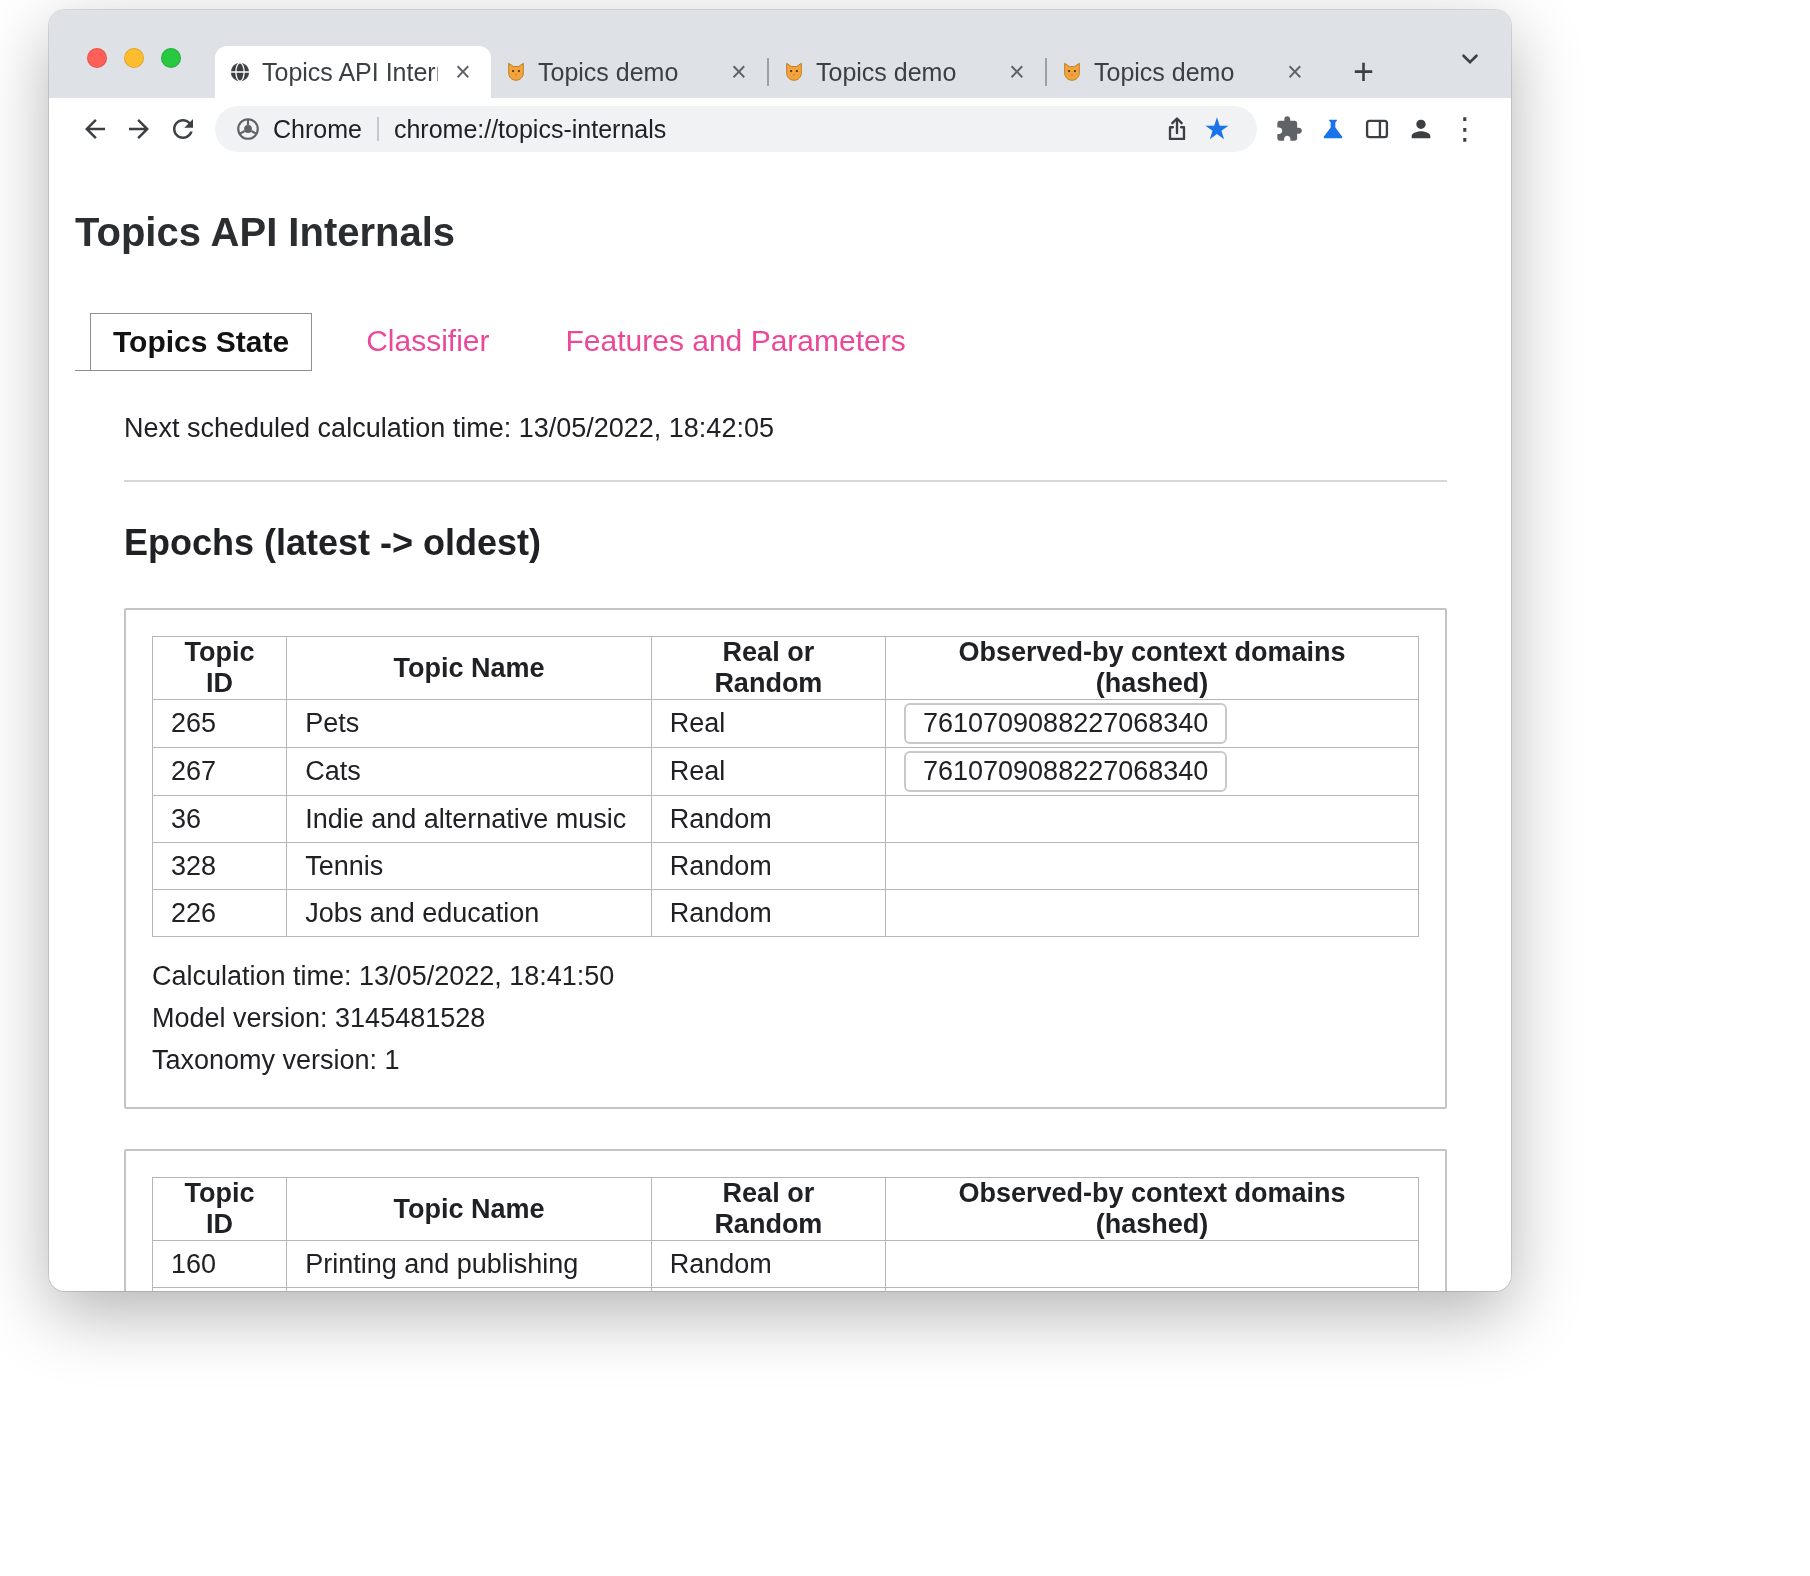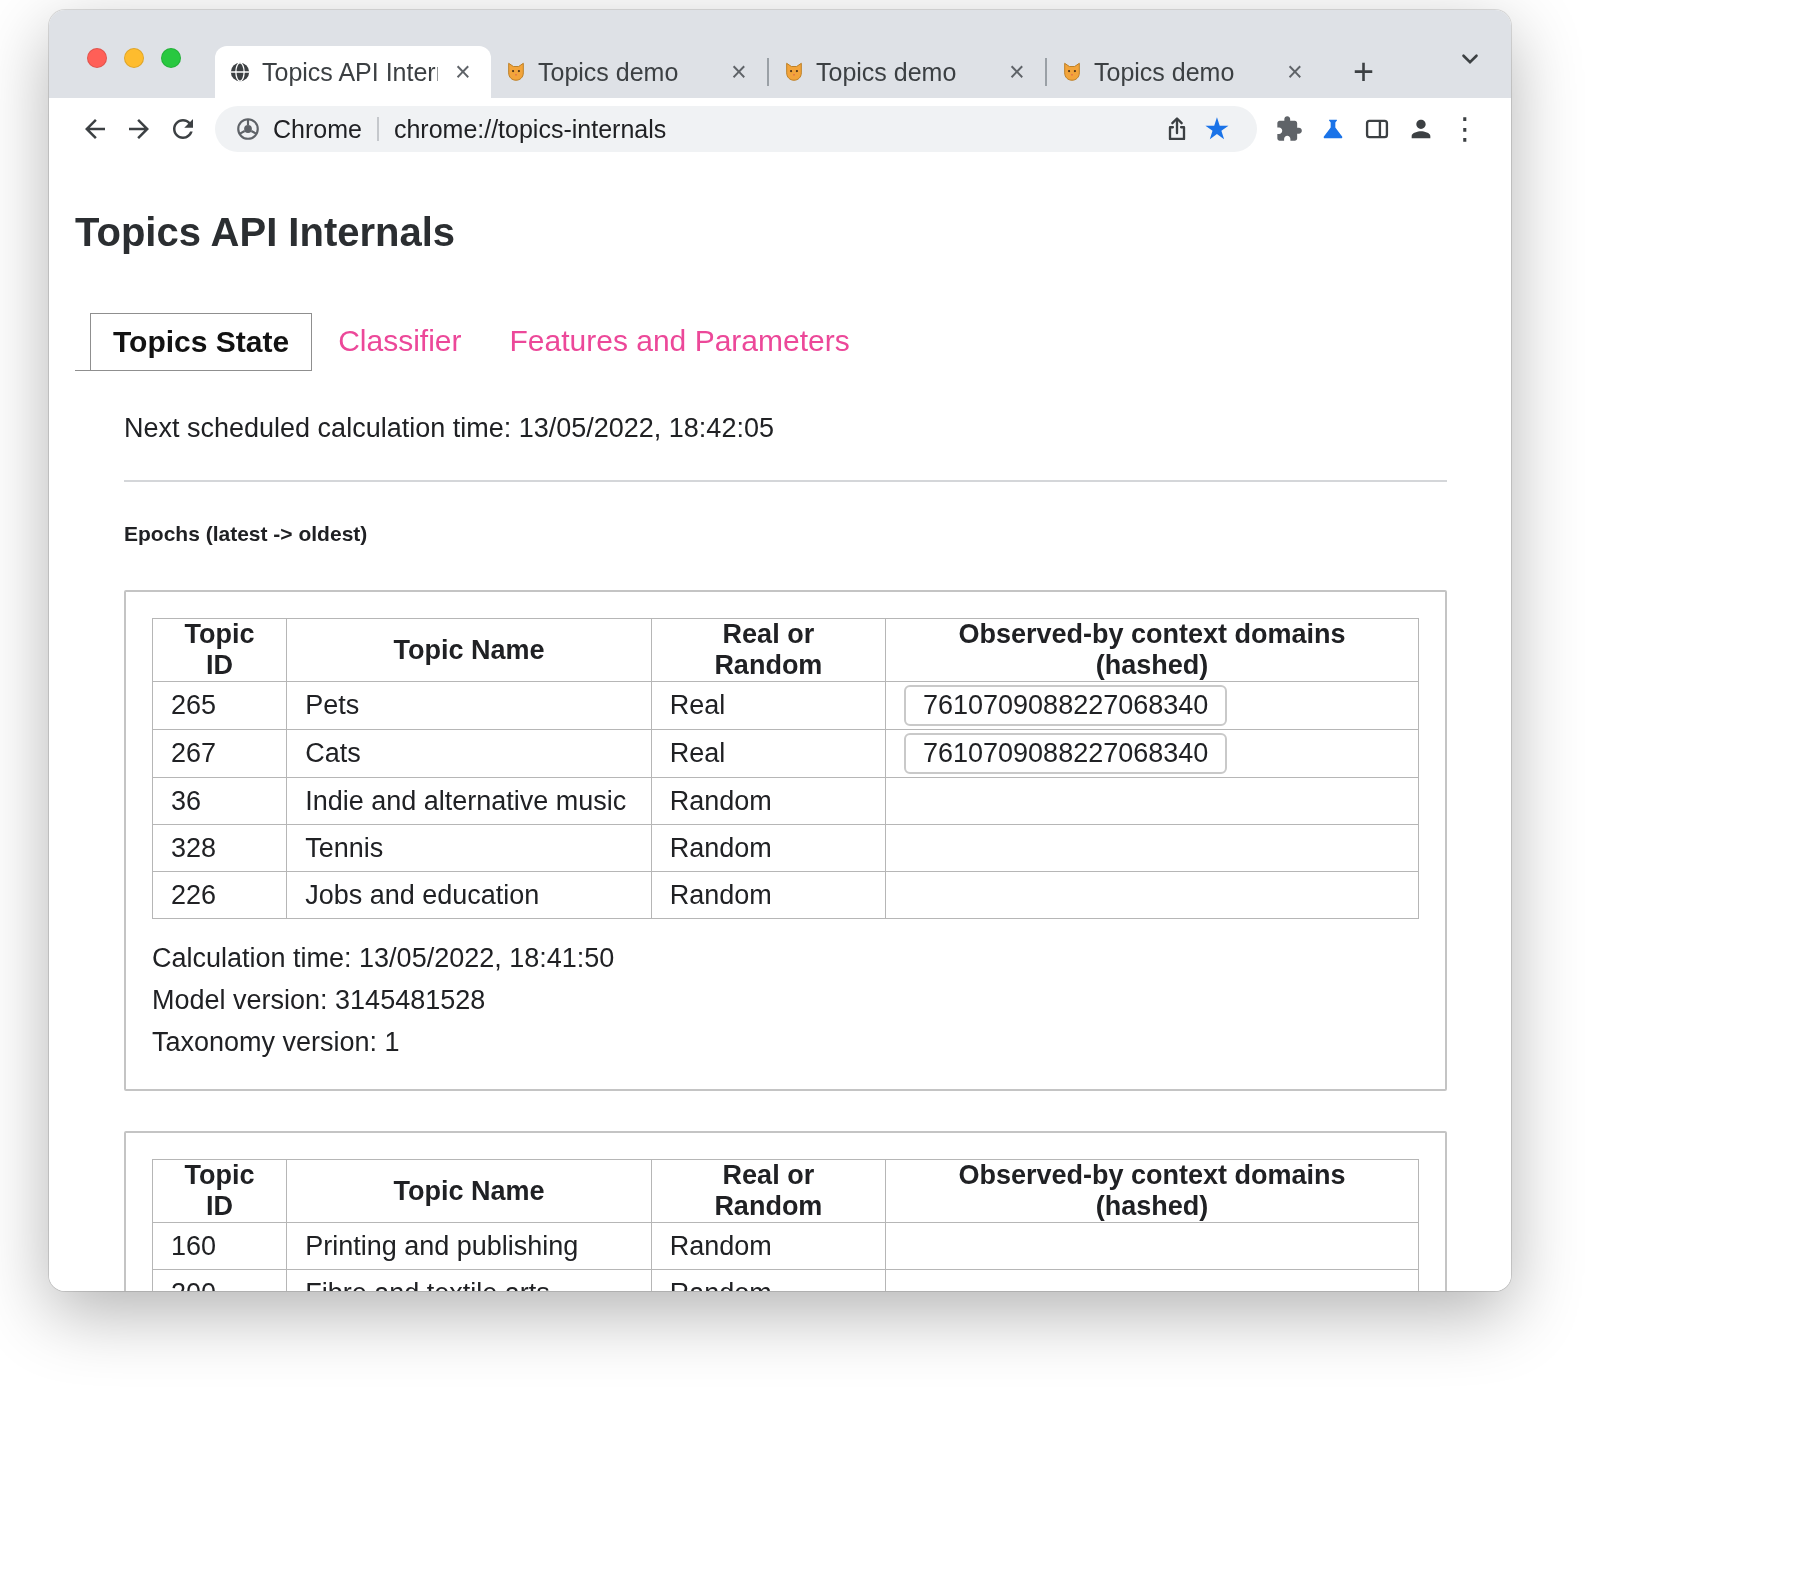--- a/index.html
+++ b/index.html
@@ -34,29 +34,29 @@
   .navbtn { width:44px; height:44px; display:flex; align-items:center; justify-content:center; border-radius:50%; flex:none; }
   .omnibox { flex:1; height:46px; background:#F0F2F4; border-radius:23px; display:flex; align-items:center; padding:0 20px; margin:0 10px; font-size:25px; color:#202124; min-width:0; }
   .omnibox .ob-sep { width:2px; height:24px; background:#c5c8cc; margin:0 15px; flex:none; }
   .omnibox .ob-spacer { flex:1; }
   .omnibox .ob-icon { margin-right:12px; display:flex; }
   .star-glyph { font-size:30px; color:#1A73E8; line-height:1; }
   .menu-dots { font-size:30px; color:#3C4043; line-height:1; }
   
   .page { height:calc(100% - 150px); background:#fff; padding:0 64px 0 26px; font-size:27px; overflow:hidden; }
   .page-title { font-size:40px; font-weight:700; color:#2b2e31; margin:50px 0 0 0; }
-  .pgtabs { display:flex; margin:58px 0 0 15px; font-size:30px; position:relative; }
+  .pgtabs { display:flex; margin:58px 0 0 15px; font-size:30px; position:relative;gap:28px; }
   .pgtabs::before { content:""; position:absolute; left:-15px; bottom:0; width:15px; border-bottom:1px solid #8f8f8f; }
   .pgtab { padding:11px 22px; color:#ec4899; }
   .pgtab.active { border:1px solid #8f8f8f; font-weight:700; color:#121212; }
   .pgtab + .pgtab { margin-left:4px; }
   .tabpanel { margin-left:49px;margin-top:36px; }
   .nextcalc { margin-top:42px; }
   .divider { border:none; border-top:2px solid #d4d6d9; margin:36px 0 0 0; }
-  .epochs-h { margin-top:40px; font-weight:700; font-size:21px; }
+  .epochs-h { margin-top:40px; font-weight:700; font-size:36px; }
   .epochbox { border:2px solid #c4c4c4; border-radius:2px; margin-top:44px; padding:26px; }
   .epochbox.second { margin-top:40px; min-height:420px; }
   table.epoch-table { width:100%; border-collapse:collapse; font-size:27px; }
   .epoch-table th, .epoch-table td { border:1px solid #b6b6b6; height:47px; padding:0 18px; }
   .epoch-table th { font-weight:700; text-align:center; }
   .epoch-table td { text-align:left; }
   .domain-badge { display:inline-block; border:2px solid #c9c9c9; border-radius:6px; padding:3px 17px; margin:3px 0; }
   .epoch-meta { margin-top:18px; line-height:42px; }
 </style>
 </head>

